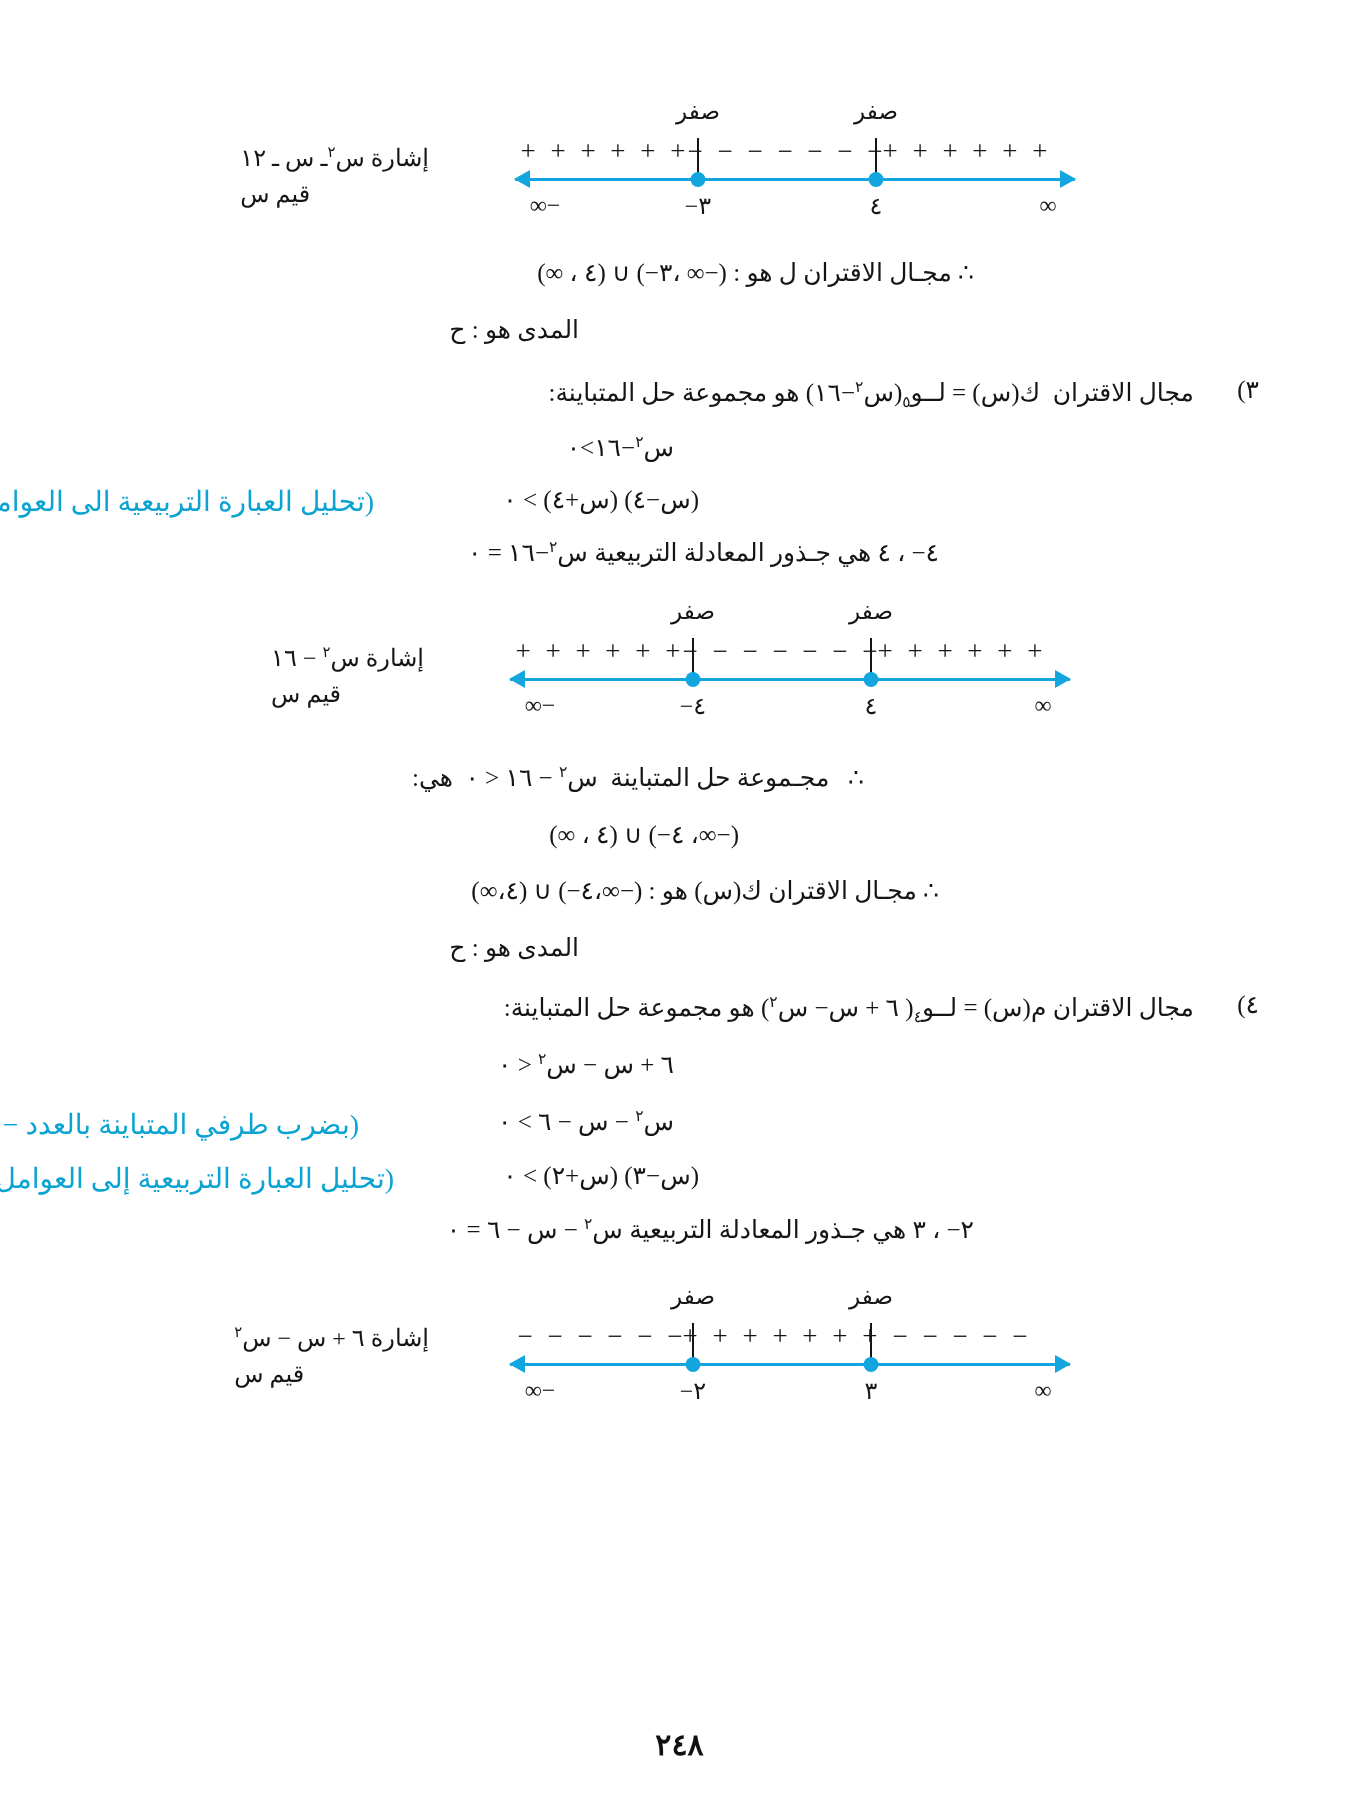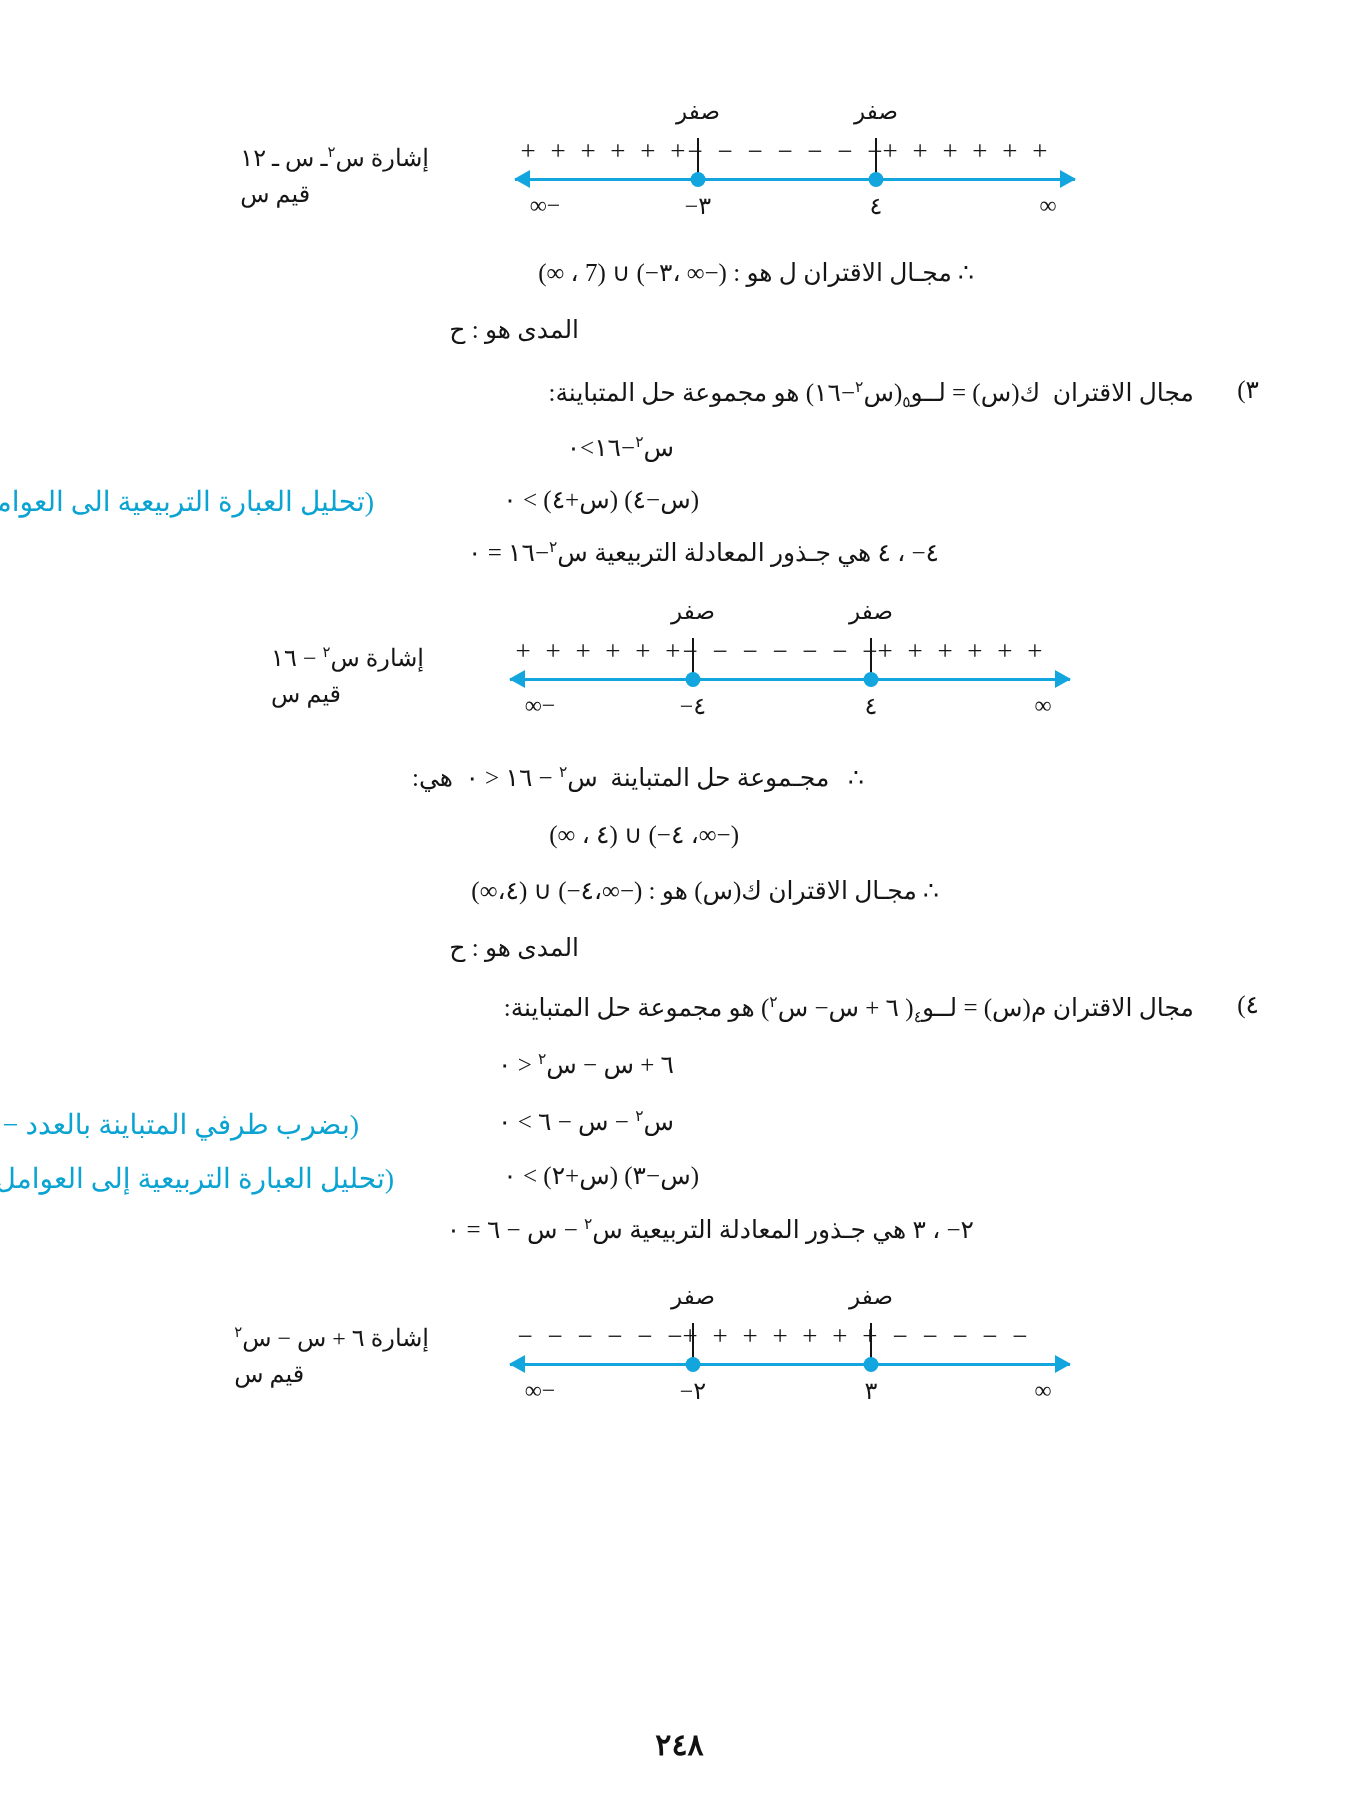--- a/index.html
+++ b/index.html
@@ -157,21 +157,21 @@
     <div class="signs" style="left:90px;">+ + + + + +</div>
     <div class="signs" style="left:272px;">− − − − − − −</div>
     <div class="signs" style="left:452px;">+ + + + + +</div>
   </div>
 
   <div class="rowlabels" style="right:930px; top:140px;">
     <div>إشارة س<sup>٢</sup>ـ س ـ ١٢</div>
     <div>قيم س</div>
   </div>
 
-  <div class="line" style="right:385px; top:255px;">∴   مجـال الاقتران ل هو : (−∞ ،٣−) ∪ (7 ، ∞)</div>
+  <div class="line" style="right:385px; top:255px;">∴   مجـال الاقتران ل هو : (−∞ ،٣−) ∪ (٤ ، ∞)</div>
   <div class="line" style="right:780px; top:312px;">المدى هو : ح</div>
 
   <div class="num-label" style="right:100px; top:375px;">٣)</div>
   <div class="line" style="right:165px; top:375px;">
     مجال الاقتران&nbsp; ك(س) = لــو<sub>٥</sub>(س<sup>٢</sup>−١٦) هو مجموعة حل المتباينة:
   </div>
 
   <div class="line" style="right:685px; top:430px;text-align:center;">
     س<sup>٢</sup>−١٦&gt;٠
   </div>

